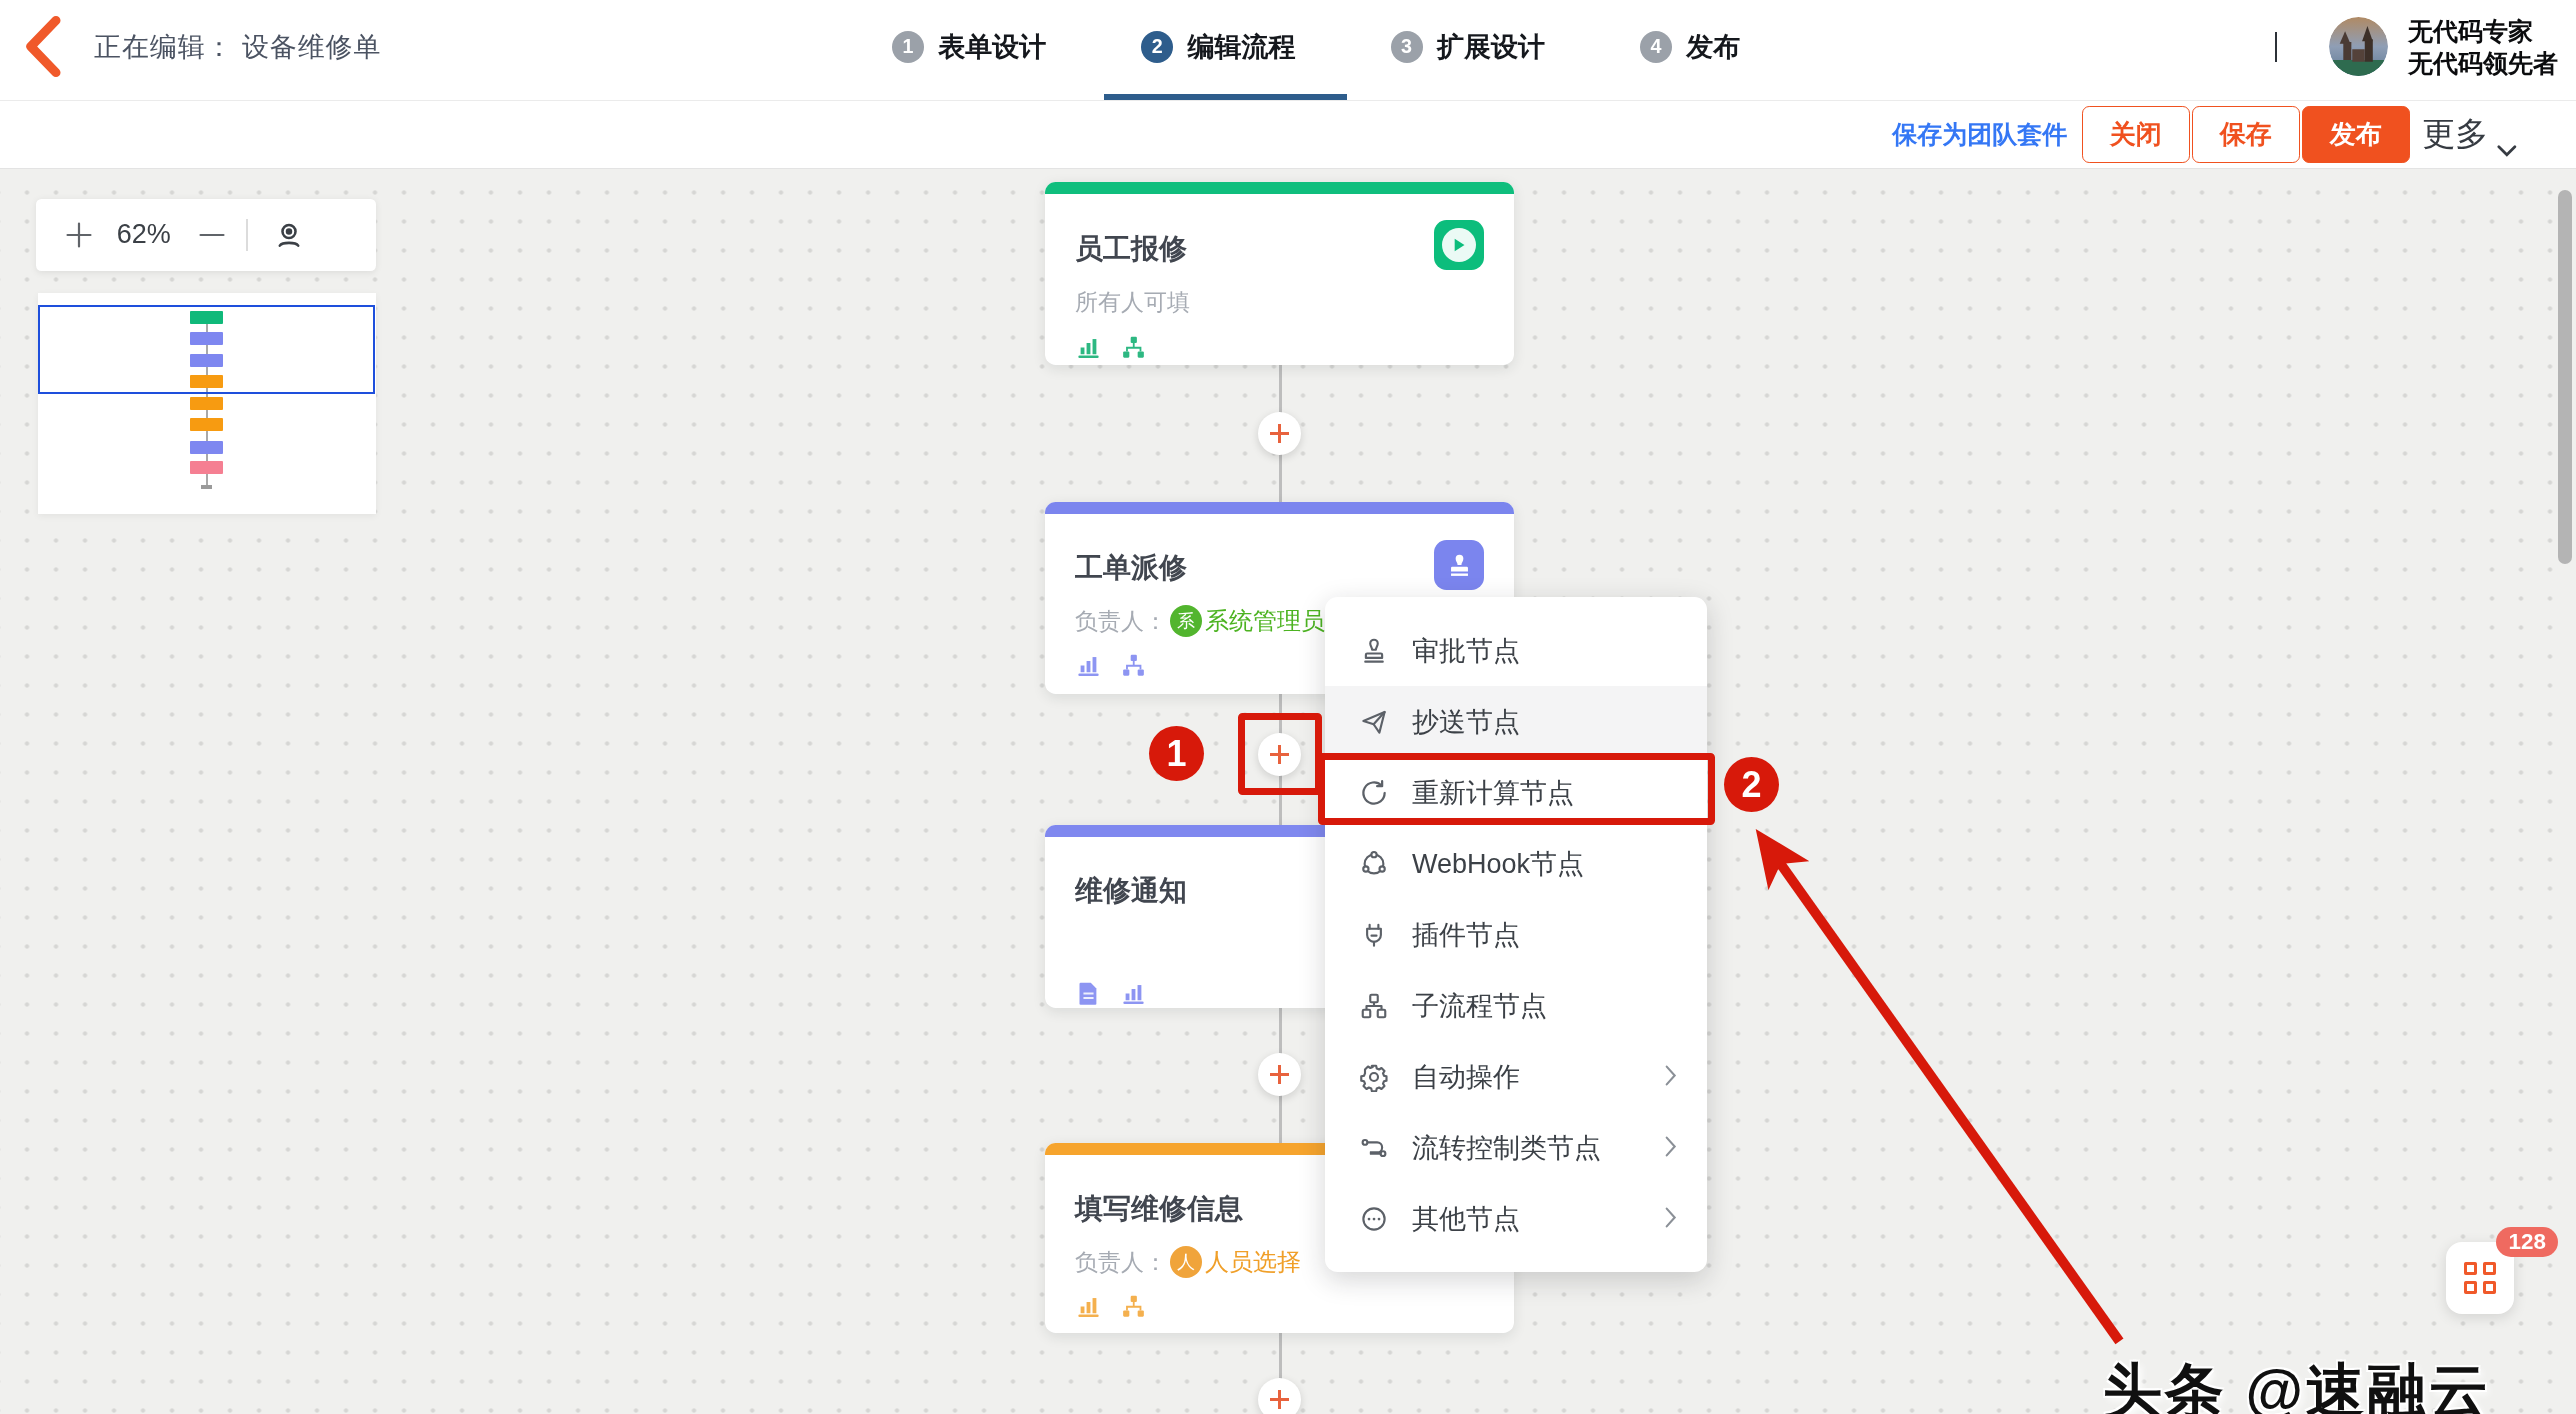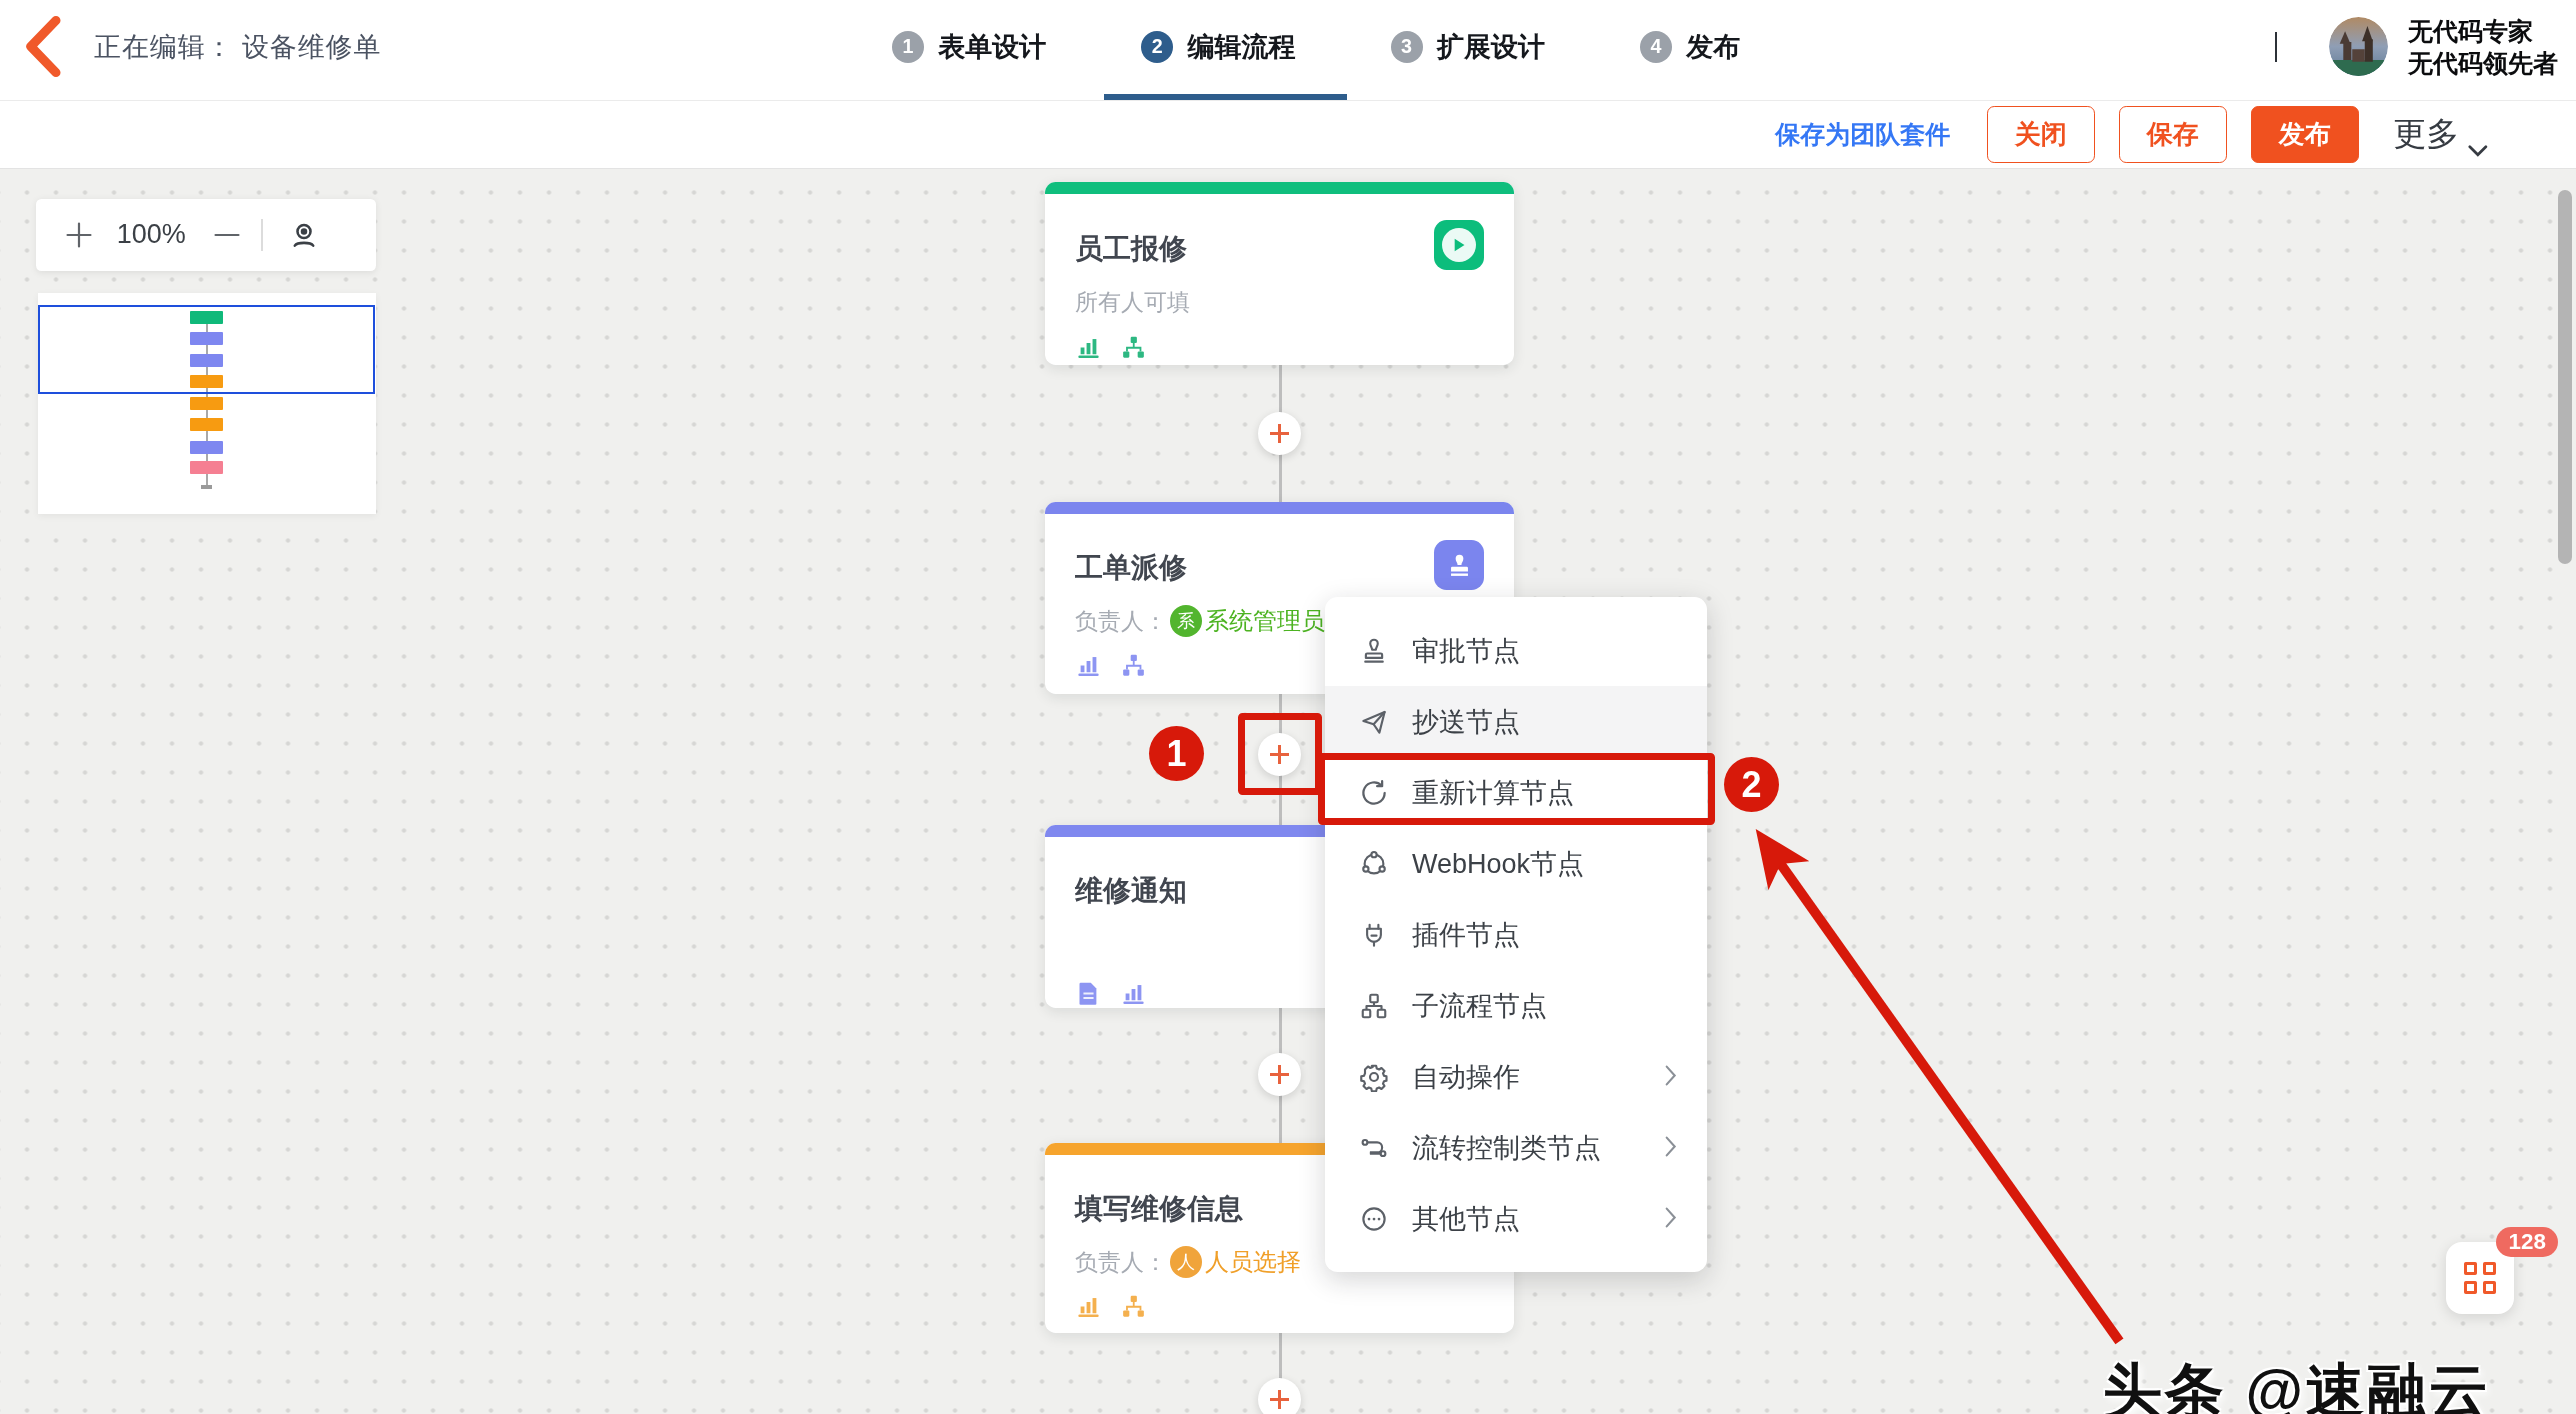--- a/index.html
+++ b/index.html
@@ -20,21 +20,21 @@
   .step-label { font-size:27px; font-weight:700; color:#15181d; }
   .step-underline { position:absolute; left:1104px; bottom:0; width:243px; height:6.3px; background:#2e5d8c; }
   .header-right { position:absolute; right:18px; top:0; height:93px; display:flex; align-items:center; }
   .v-divider { width:2.7px; height:30px; background:#2c3138; margin-right:52px; }
   .avatar { width:59px; height:59px; border-radius:50%; overflow:hidden; flex:0 0 auto; }
   .user-names { margin-left:19.7px; }
   .user-names div { font-size:25px; font-weight:700; color:#0b0c0e; line-height:32px; white-space:nowrap; }
 
   
   .toolbar { position:relative; width:100%; height:68px; background:#fff; border-bottom:0.9px solid #e3e3e3;
-    display:flex; align-items:center; justify-content:flex-end; padding-right:88px; gap:24px; z-index:55; }
+    display:flex; align-items:center; justify-content:flex-end; padding-right:59px; gap:2px; z-index:55; }
   .team-kit-link { font-size:25px; font-weight:600; color:#3477f5; margin-right:12.5px; cursor:pointer; }
   .btn { height:57px; padding:0 27px; border-radius:7.2px; font-size:26px; font-weight:700;
     display:flex; align-items:center; cursor:pointer; }
   .btn.outline { border:1.8px solid #f0511f; color:#f0511f; background:#fff; }
   .btn.fill { background:#f0511f; color:#fff; border:1.8px solid #f0511f; }
   .more-group { display:flex; align-items:flex-end; gap:9px; margin-left:10.7px; cursor:pointer;
     font-size:33px; color:#363b42; font-weight:500; }
 
   
   .canvas { position:relative; width:100%; height:1253px; background-color:#f0f0ee;
@@ -205,21 +205,21 @@
 
 <div class="canvas">
   <div class="connector"></div>
 
   <div class="zoom-panel">
     <div class="zp-btn">
       <svg width="30" height="30" viewBox="0 0 34 34">
           <path d="M4 17h26M17 4v26" stroke="#606469" stroke-width="2.5" stroke-linecap="round"></path>
         </svg>
     </div>
-    <div class="zoom-value">100%</div>
+    <div class="zoom-value">62%</div>
     <div class="zp-btn">
       <svg width="30" height="30" viewBox="0 0 34 34">
           <path d="M4 17h26" stroke="#606469" stroke-width="2.5" stroke-linecap="round"></path>
         </svg>
     </div>
     <div class="zp-divider"></div>
     <div class="zp-btn">
       <svg width="34" height="34" viewBox="0 0 24 24" fill="none" stroke="#3b4046" stroke-width="1.8">
         <circle cx="12" cy="9.5" r="4.6"></circle>
           <circle cx="12" cy="9.5" r="1.4" fill="#3b4046"></circle>

